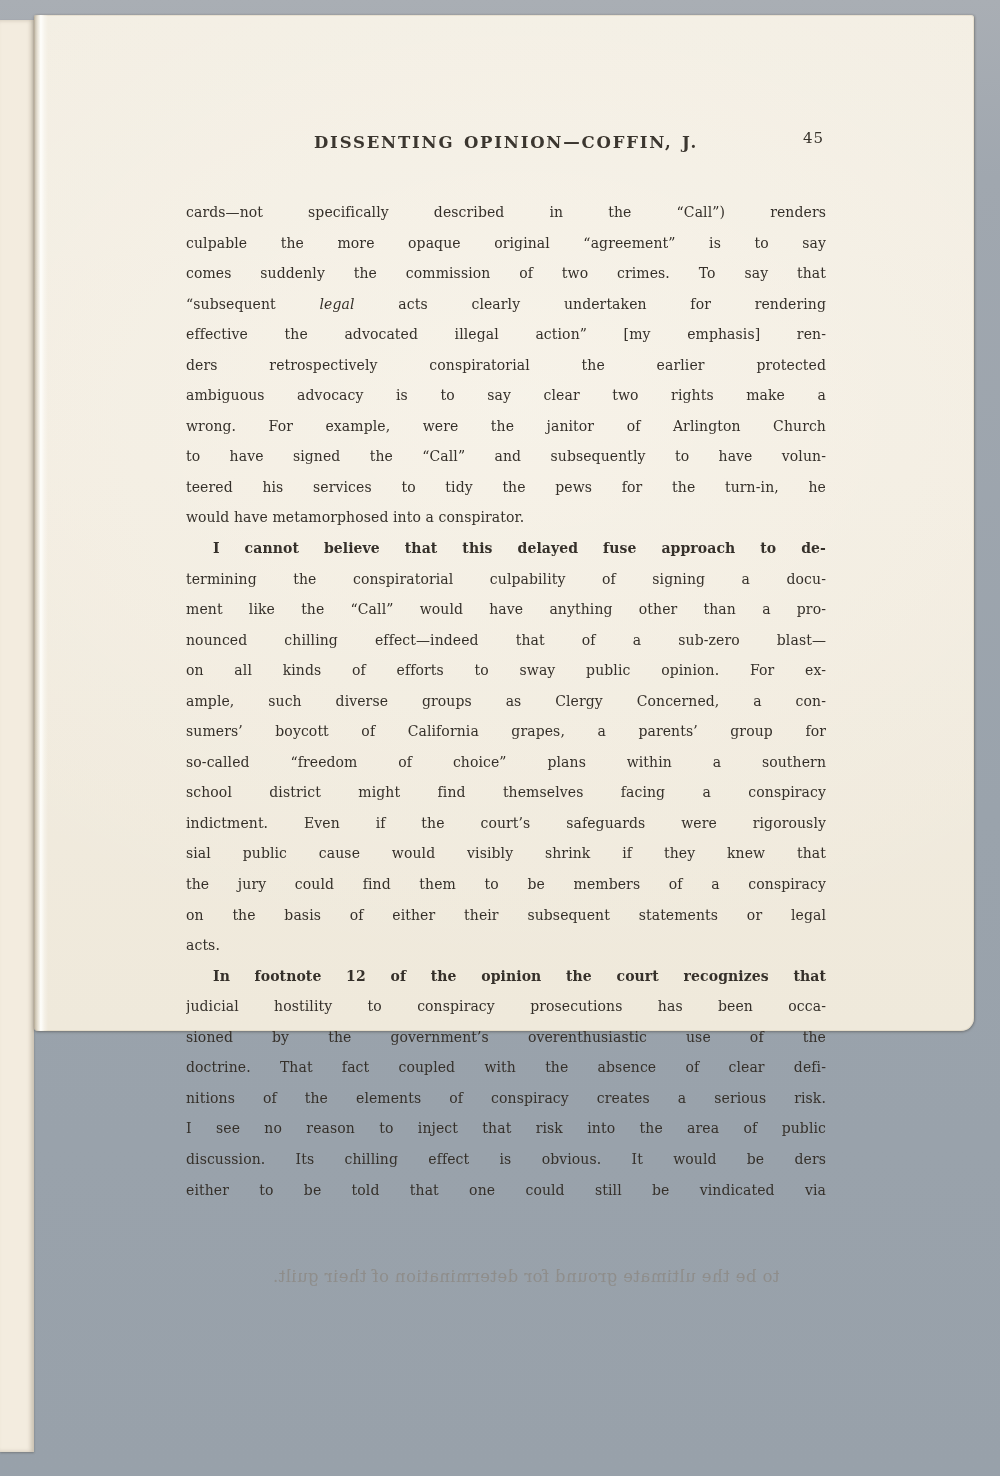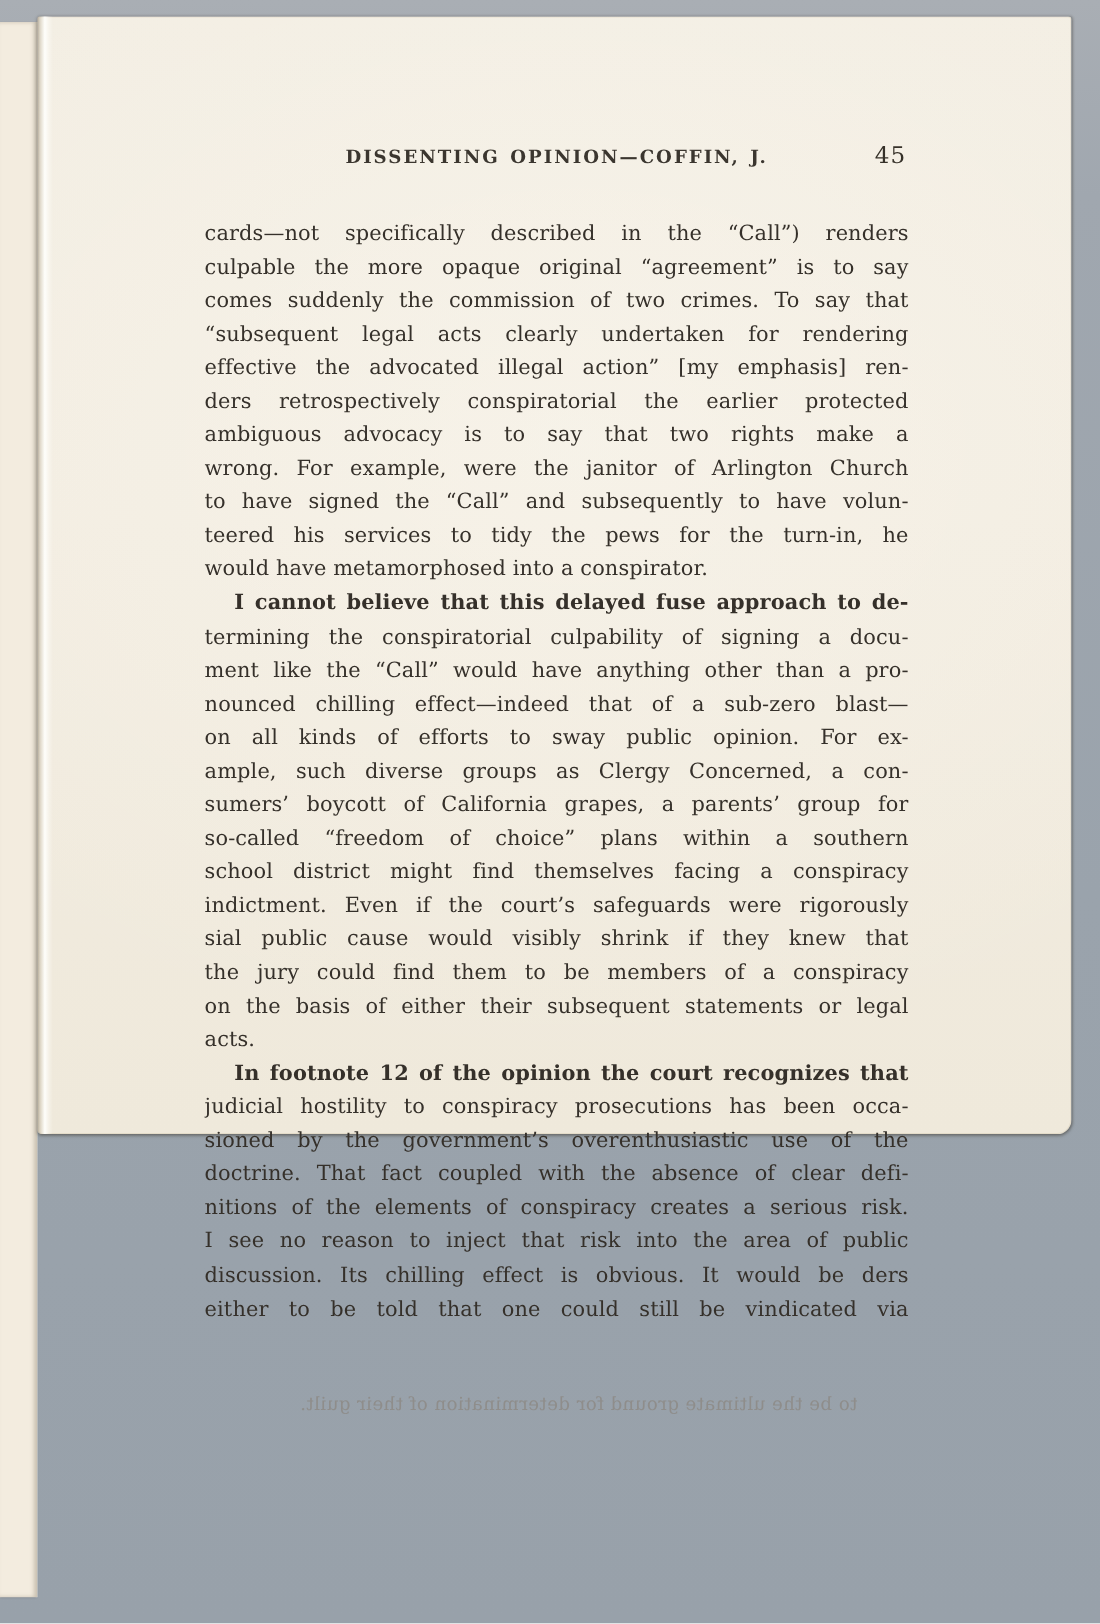--- a/index.html
+++ b/index.html
@@ -67,44 +67,44 @@
   }
   .head-title {
     font-size: 16.5px;
     font-weight: 700;
     letter-spacing: 1.8px;
     word-spacing: 2px;
     color: #3b362f;
   }
   .page-number {
     position: absolute; right: 2px; top: -4px;
-    font-size: 21px;
+    font-size: 15px;
     font-weight: 400;
     letter-spacing: 1px;
     color: #363129;
   }
 
   
   .body-text {
     position: absolute;
     top: 182px; left: 0; width: 100%;
   }
   .bodyline {
-    font-size: 19px;
+    font-size: 14px;
     line-height: 30.55px;
     height: 30.55px;
     overflow: hidden;
     white-space: normal;
     color: #35302a;
     letter-spacing: 0.1px;
   }
   .bodyline.j { text-align: justify; }
   .bodyline.j::after { content: ""; display: inline-block; width: 100%; height: 0; }
   .bodyline.ind { text-indent: 27px; font-weight: bold; }
-  .it { }
+  .it { font-style: italic; }
 
   
   .bleed-through {
     position: absolute;
     top: 1252px; left: 40px; width: 600px;
     transform: scaleX(-1);
     font-size: 16.5px;
     color: rgba(122,104,80,0.34);
     filter: blur(0.7px);
     text-align: center;
@@ -129,21 +129,21 @@
     </div>
 
     <div class="body-text">
 
     <div class="bodyline j">cards—not specifically described in the “Call”) renders</div>
         <div class="bodyline j">culpable the more opaque original “agreement” is to say</div>
         <div class="bodyline j">comes suddenly the commission of two crimes. To say that</div>
         <div class="bodyline j"><span>“subsequent </span><span class="it">legal</span><span> acts clearly undertaken for rendering</span></div>
         <div class="bodyline j">effective the advocated illegal action” [my emphasis] ren-</div>
         <div class="bodyline j">ders retrospectively conspiratorial the earlier protected</div>
-        <div class="bodyline j">ambiguous advocacy is to say that two rights make a</div>
+        <div class="bodyline j">ambiguous advocacy is to say clear two rights make a</div>
         <div class="bodyline j">wrong. For example, were the janitor of Arlington Church</div>
         <div class="bodyline j">to have signed the “Call” and subsequently to have volun-</div>
         <div class="bodyline j">teered his services to tidy the pews for the turn-in, he</div>
         <div class="bodyline">would have metamorphosed into a conspirator.</div>
         <div class="bodyline j ind">I cannot believe that this delayed fuse approach to de-</div>
         <div class="bodyline j">termining the conspiratorial culpability of signing a docu-</div>
         <div class="bodyline j">ment like the “Call” would have anything other than a pro-</div>
         <div class="bodyline j">nounced chilling effect—indeed that of a sub-zero blast—</div>
         <div class="bodyline j">on all kinds of efforts to sway public opinion. For ex-</div>
         <div class="bodyline j">ample, such diverse groups as Clergy Concerned, a con-</div>

